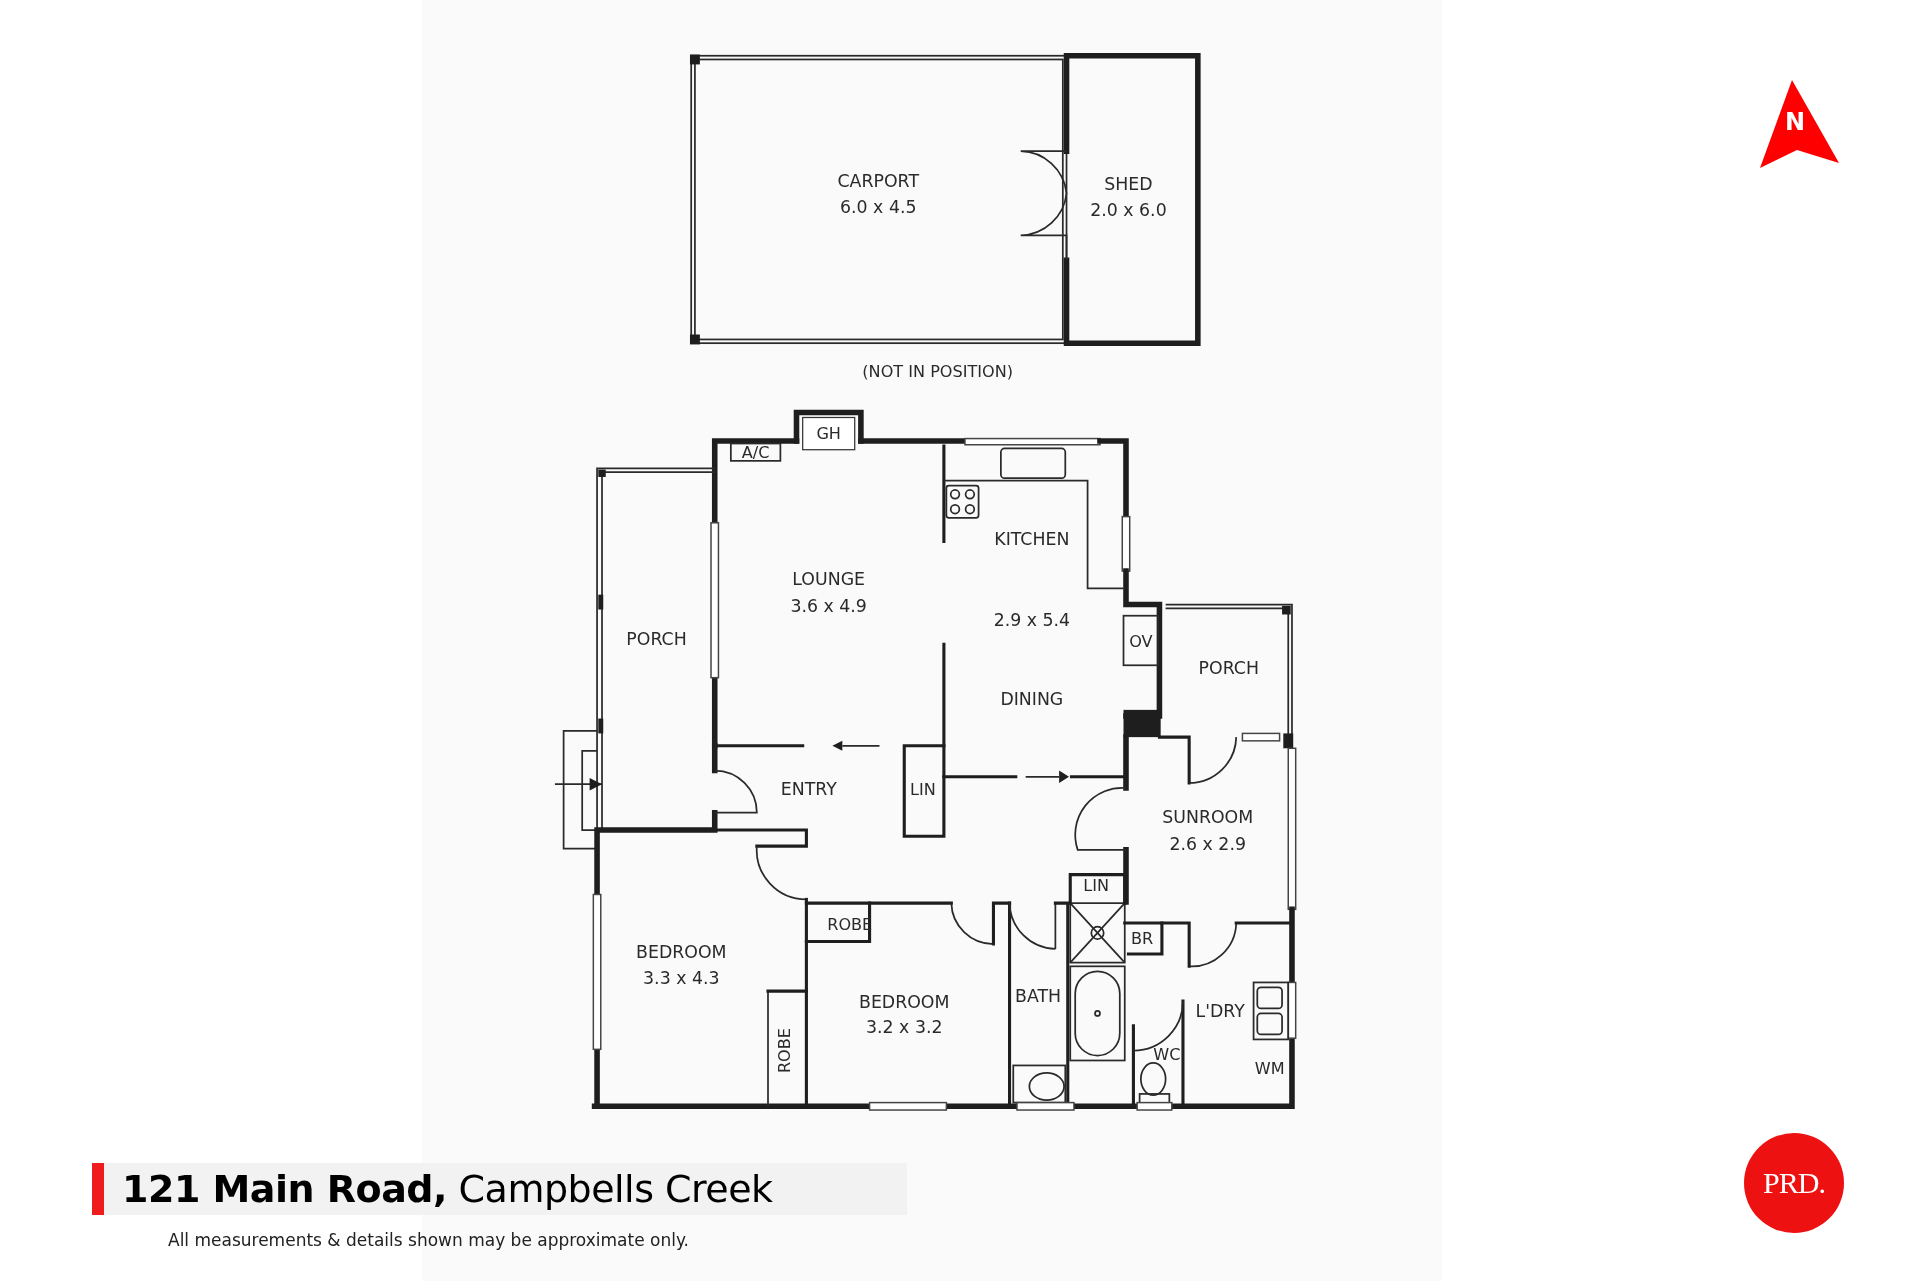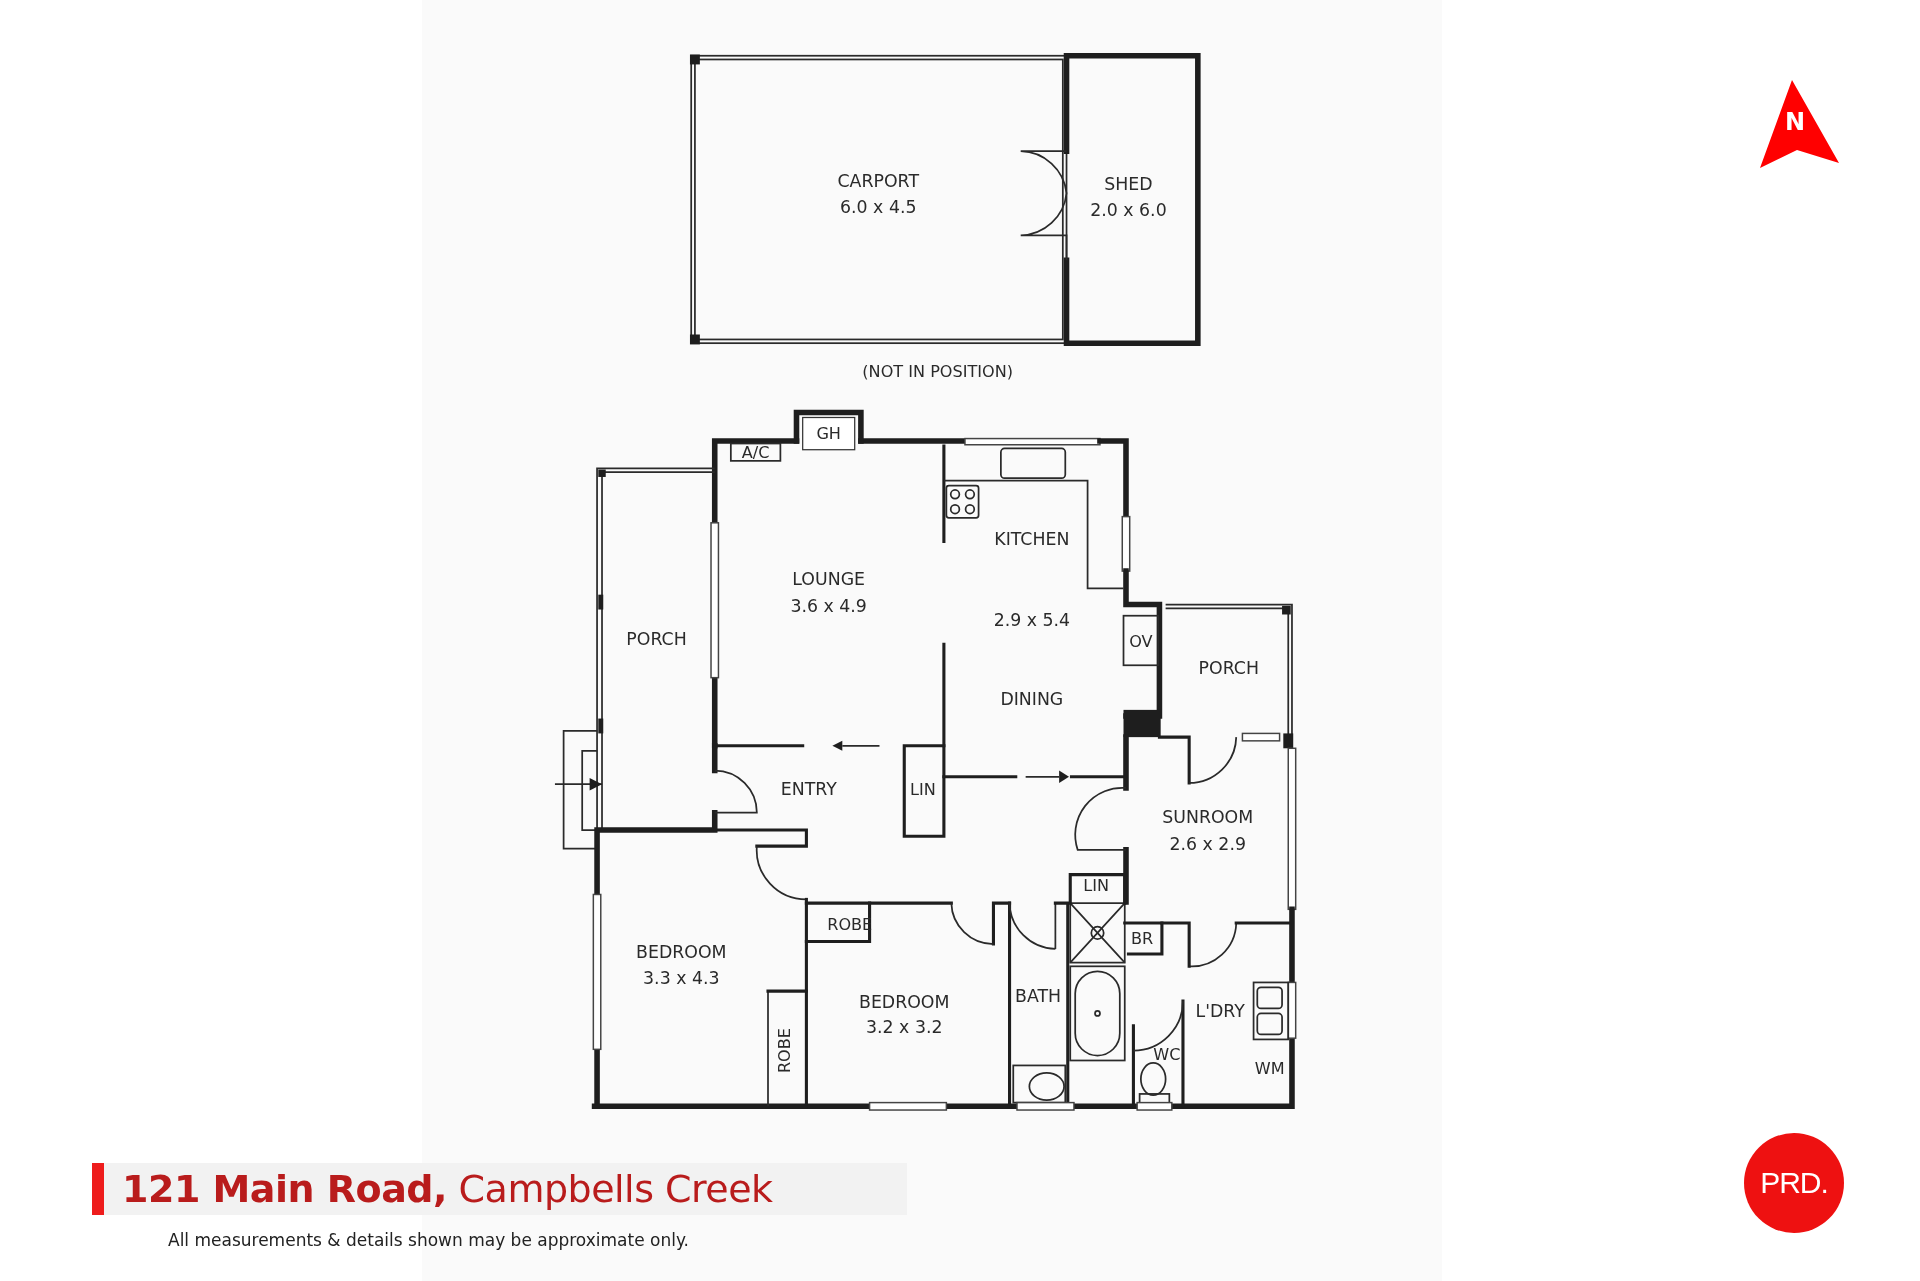--- a/index.html
+++ b/index.html
@@ -6,26 +6,26 @@
   body { width:1920px; height:1281px; position:relative; overflow:hidden; font-family:"Liberation Sans", sans-serif; }
   .plan-bg { position:absolute; left:422px; top:0; width:1020px; height:1281px; background:#fafafa; }
   svg.plan { position:absolute; left:0; top:0; width:1920px; height:1281px; }
   .room-label { font-family:"DejaVu Sans", sans-serif; font-size:14px; fill:#2a2a2a; text-anchor:middle; }
   .small-label { font-family:"DejaVu Sans", sans-serif; font-size:13px; fill:#2a2a2a; text-anchor:middle; }
   .wall { stroke:#1e1e1e; stroke-width:4.5; fill:none; stroke-linecap:square; }
   .thin { stroke:#2a2a2a; stroke-width:1.4; fill:none; }
   .win { fill:#fff; stroke:#444; stroke-width:1.2; }
   .address-bar { position:absolute; left:92px; top:1163px; width:815px; height:52px; background:#f2f2f2; }
   .address-accent { position:absolute; left:92px; top:1163px; width:12px; height:52px; background:#ee1c1c; }
-  .address { position:absolute; left:122px; top:1163px; height:52px; line-height:52px; font-size:38px; color:#b91c1c; white-space:nowrap; font-family:"DejaVu Sans", sans-serif; letter-spacing:-0.5px; }
+  .address { position:absolute; left:122px; top:1163px; height:52px; line-height:52px; font-size:38px; color:#000000; white-space:nowrap; font-family:"DejaVu Sans", sans-serif; letter-spacing:-0.5px; }
   .address b { font-weight:bold; }
   .address span.sub { font-weight:normal; }
   .disclaimer { position:absolute; left:128px; top:1230px; font-size:17px; color:#222; font-family:"DejaVu Sans", sans-serif;margin-left:40px; }
   .north { position:absolute; left:1755px; top:75px; width:95px; height:95px; }
-  .logo { position:absolute; left:1744px; top:1133px; width:100px; height:100px; border-radius:50%; background:#ee1111; color:#fff; font-family:Liberation Sans, sans-serif; font-size:30px; text-align:center; line-height:100px; letter-spacing:-1px; }
+  .logo { position:absolute; left:1744px; top:1133px; width:100px; height:100px; border-radius:50%; background:#ee1111; color:#fff; font-family:Liberation Serif, serif; font-size:30px; text-align:center; line-height:100px; letter-spacing:-1px; }
 </style>
 </head>
 <body>
 
 <div class="plan-bg"></div>
 
 <svg class="plan" viewBox="0 0 1550 1034" preserveAspectRatio="none">
 
   <g>
     <rect x="558" y="45" width="303" height="232" class="thin"></rect>

